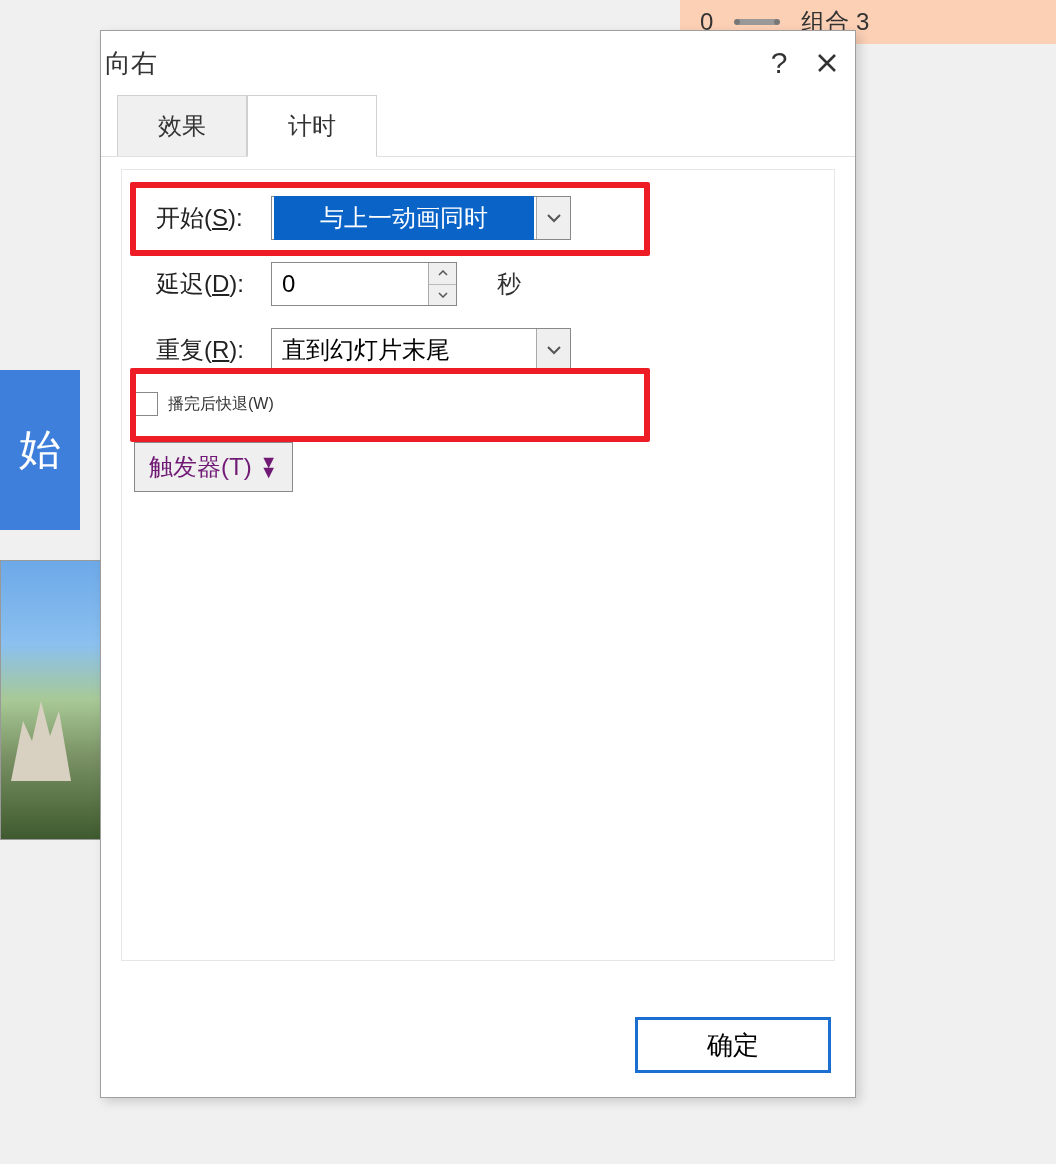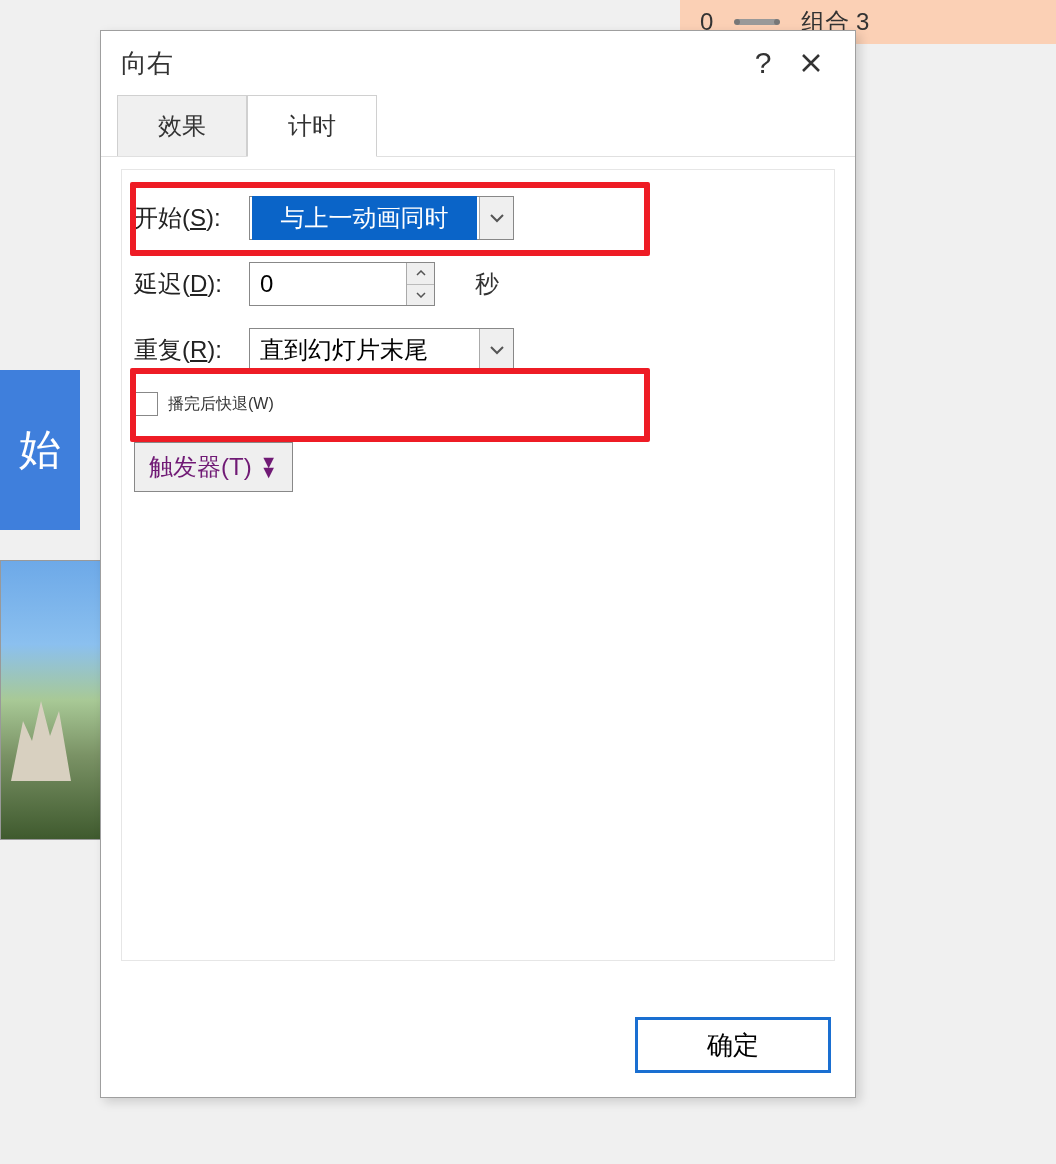--- a/index.html
+++ b/index.html
@@ -83,21 +83,21 @@
       width: 756px;
       height: 1068px;
       background: #fff;
       border: 1px solid #9f9f9f;
       box-shadow: 4px 4px 10px rgba(0,0,0,0.15);
     }
     .titlebar {
       height: 64px;
       display: flex;
       align-items: center;
-      padding: 0 20px;
+      padding: 0 4px;
     }
     .titlebar .title {
       font-size: 26px;
       color: #333;
       flex: 1;
     }
     .titlebar .help-btn,
     .titlebar .close-btn {
       width: 48px;
       height: 48px;
@@ -141,37 +141,38 @@
       border: 1px solid #e6e6e6;
       height: 100%;
       padding: 24px 12px;
       position: relative;
     }
     .form-row {
       display: flex;
       align-items: center;
       margin-bottom: 18px;
       height: 48px;
+      margin-left: 22px;
     }
     .form-label {
       width: 115px;
       font-size: 24px;
       color: #222;
     }
     .form-label .uline { text-decoration: underline; }
     .combo, .spinner {
       border: 1px solid #888;
       height: 44px;
       display: flex;
       align-items: center;
       font-size: 24px;
       background: #fff;
     }
     .combo {
-      width: 265px;
+      width: 300px;
     }
     .combo .combo-text {
       flex: 1;
       padding: 0 10px;
     }
     .combo.highlighted .combo-text {
       background: #0a64c8;
       color: #fff;
       text-align: center;
       margin: 2px;

